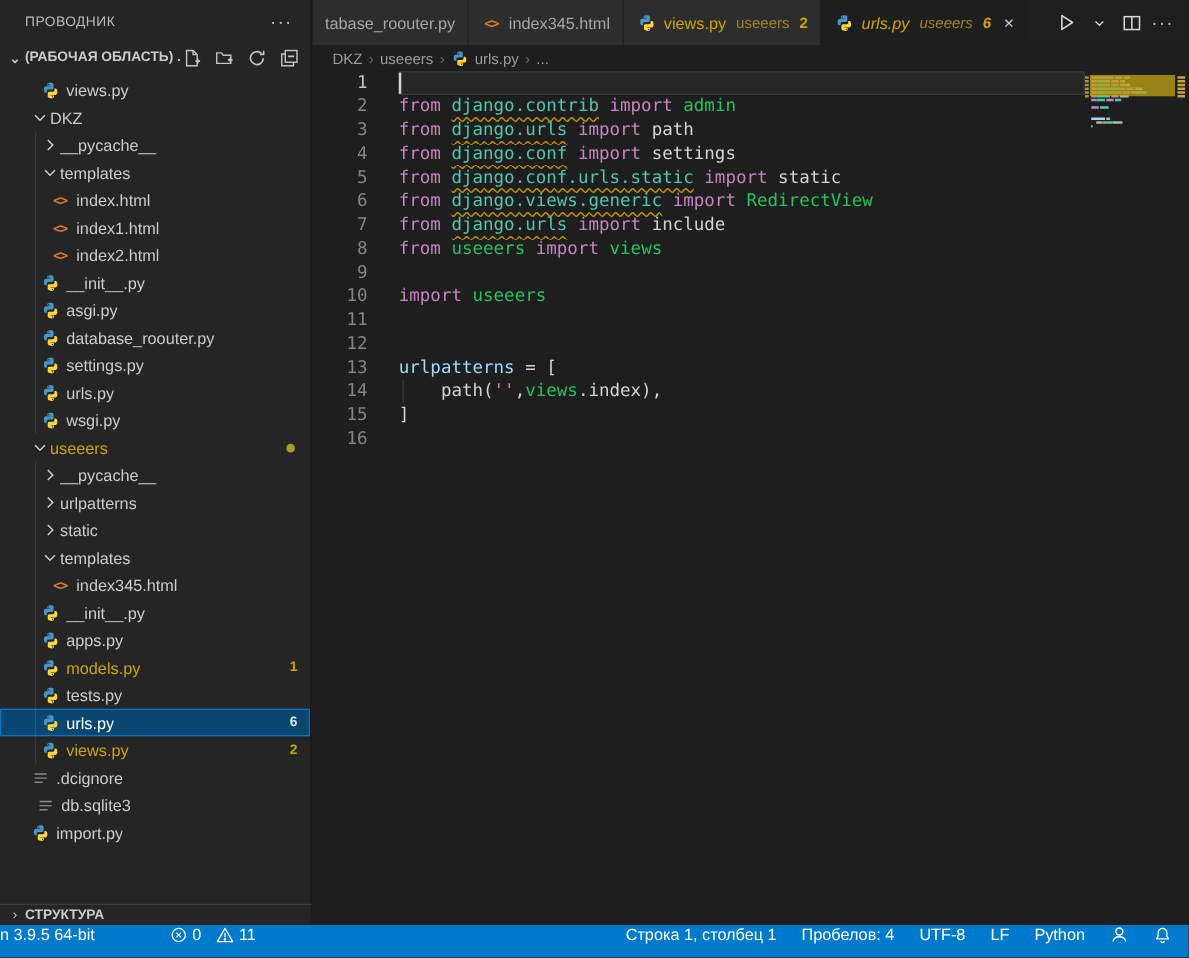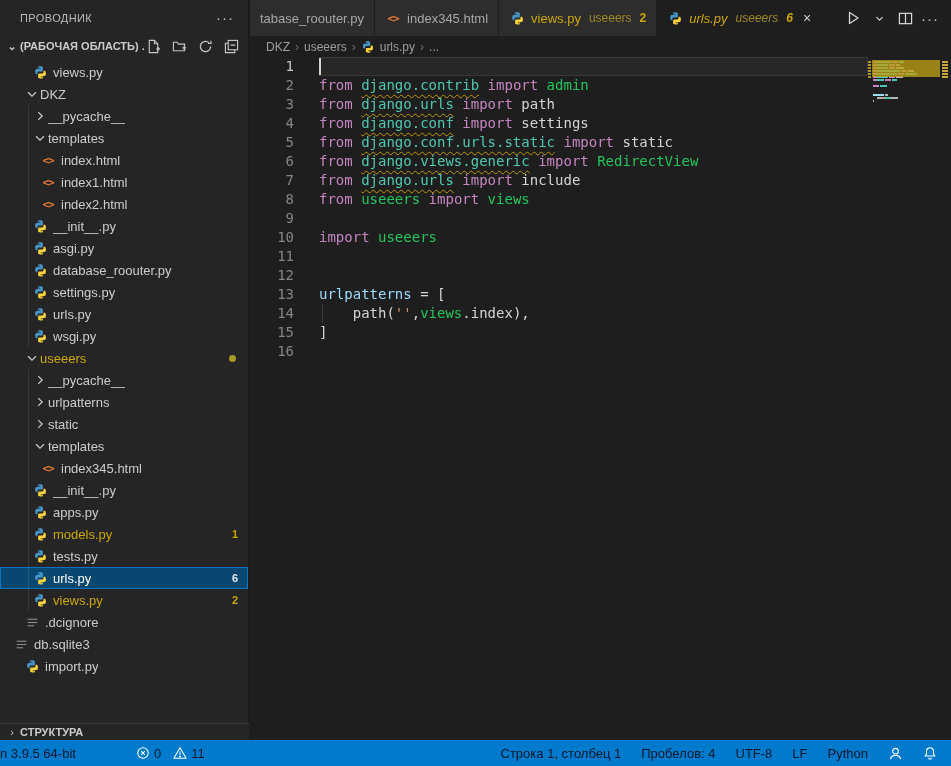--- a/index.html
+++ b/index.html
@@ -88,21 +88,21 @@
   #minimap { position:absolute; right:11px; top:0; width:72px; height:240px; }
   #minimap .mrow { position:absolute; left:5px; height:2px; display:flex; }
   #minimap .mseg { height:2px; }
   #mm-warnband { position:absolute; left:4px; right:0; background:rgba(190,160,20,.78); }
   .mm-mark { position:absolute; left:0; width:3px; height:2px; background:#a89a22; }
   #ruler { position:absolute; right:0; top:0; width:11px; bottom:0; }
   .ruler-mark { position:absolute; left:2px; width:6px; height:2px; background:#c9a53a; }
 
   
   #statusbar { position:absolute; left:0; top:740px; width:951px; height:26px; background:#007acc;
-    color:#0f172a; display:flex; align-items:center; font-size:13px; }
+    color:#ffffff; display:flex; align-items:flex-start; font-size:13px; }
   #status-left { display:flex; align-items:center; }
   #status-right { margin-left:auto; display:flex; align-items:center; gap:20px; padding-right:14px; }
   .st-item { display:flex; align-items:center; gap:4px; cursor:pointer; white-space:nowrap; }
   .st-ic { display:flex; align-items:center; }
   .st-ic svg { display:block; }
 </style>
 </head>
 <body>
 <div id="app">
 
@@ -358,21 +358,21 @@
             <svg width="13" height="13" viewBox="0 0 16 16">
               <g stroke="#8a8a8a" stroke-width="1.4">
                 <line x1="2" y1="4" x2="14" y2="4"></line>
                 <line x1="2" y1="8" x2="14" y2="8"></line>
                 <line x1="2" y1="12" x2="10" y2="12"></line>
               </g>
             </svg>
           </span>
           <span class="lbl">.dcignore</span>
         </div>
-        <div class="row" style="padding-left: 13px;">
+        <div class="row" style="padding-left: 28px;">
           <span class="ic">
             <svg width="13" height="13" viewBox="0 0 16 16">
               <g stroke="#8a8a8a" stroke-width="1.4">
                 <line x1="2" y1="4" x2="14" y2="4"></line>
                 <line x1="2" y1="8" x2="14" y2="8"></line>
                 <line x1="2" y1="12" x2="10" y2="12"></line>
               </g>
             </svg>
           </span>
           <span class="lbl">db.sqlite3</span>

